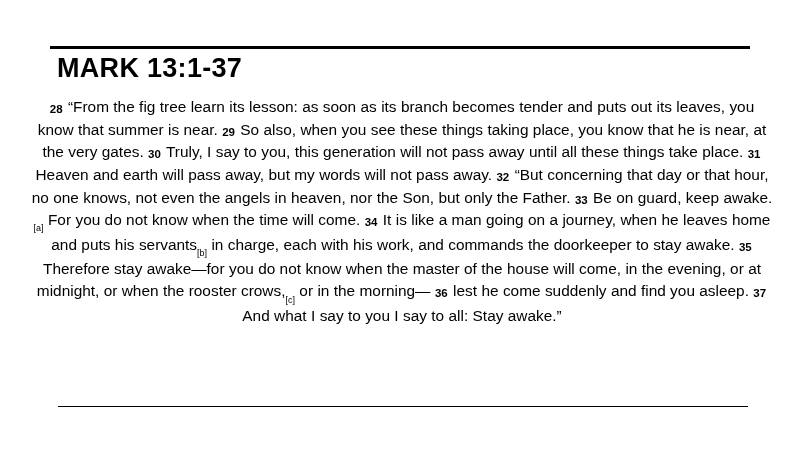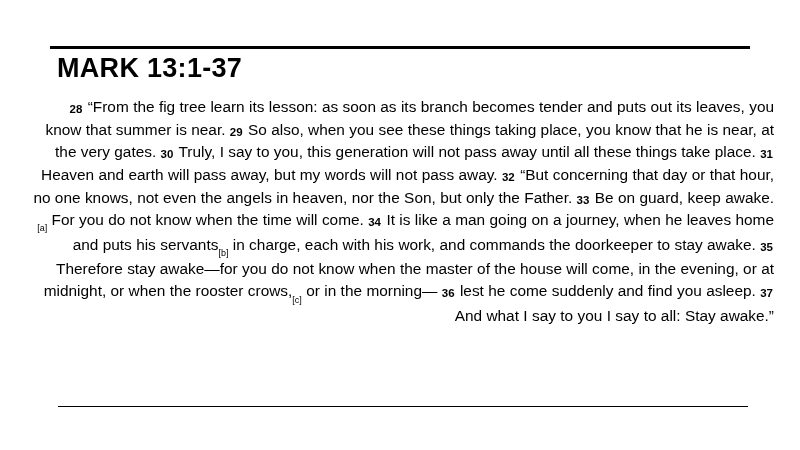--- a/index.html
+++ b/index.html
@@ -46,21 +46,21 @@
     letter-spacing: 0.3px;
     line-height: 1.1;
   }
   .body-text {
     position: absolute;
     left: 30px;
     top: 96px;
     width: 744px;
     font-size: 15.4px;
     line-height: 1.47;
-    text-align: right;
+    text-align: center;
     word-spacing: 0.1px;
   }
   .vnum {
     font-size: 11.5px;
     font-weight: 700;
     vertical-align: baseline;
     position: relative;
     top: 1px;
     padding-right: 1px;
   }

